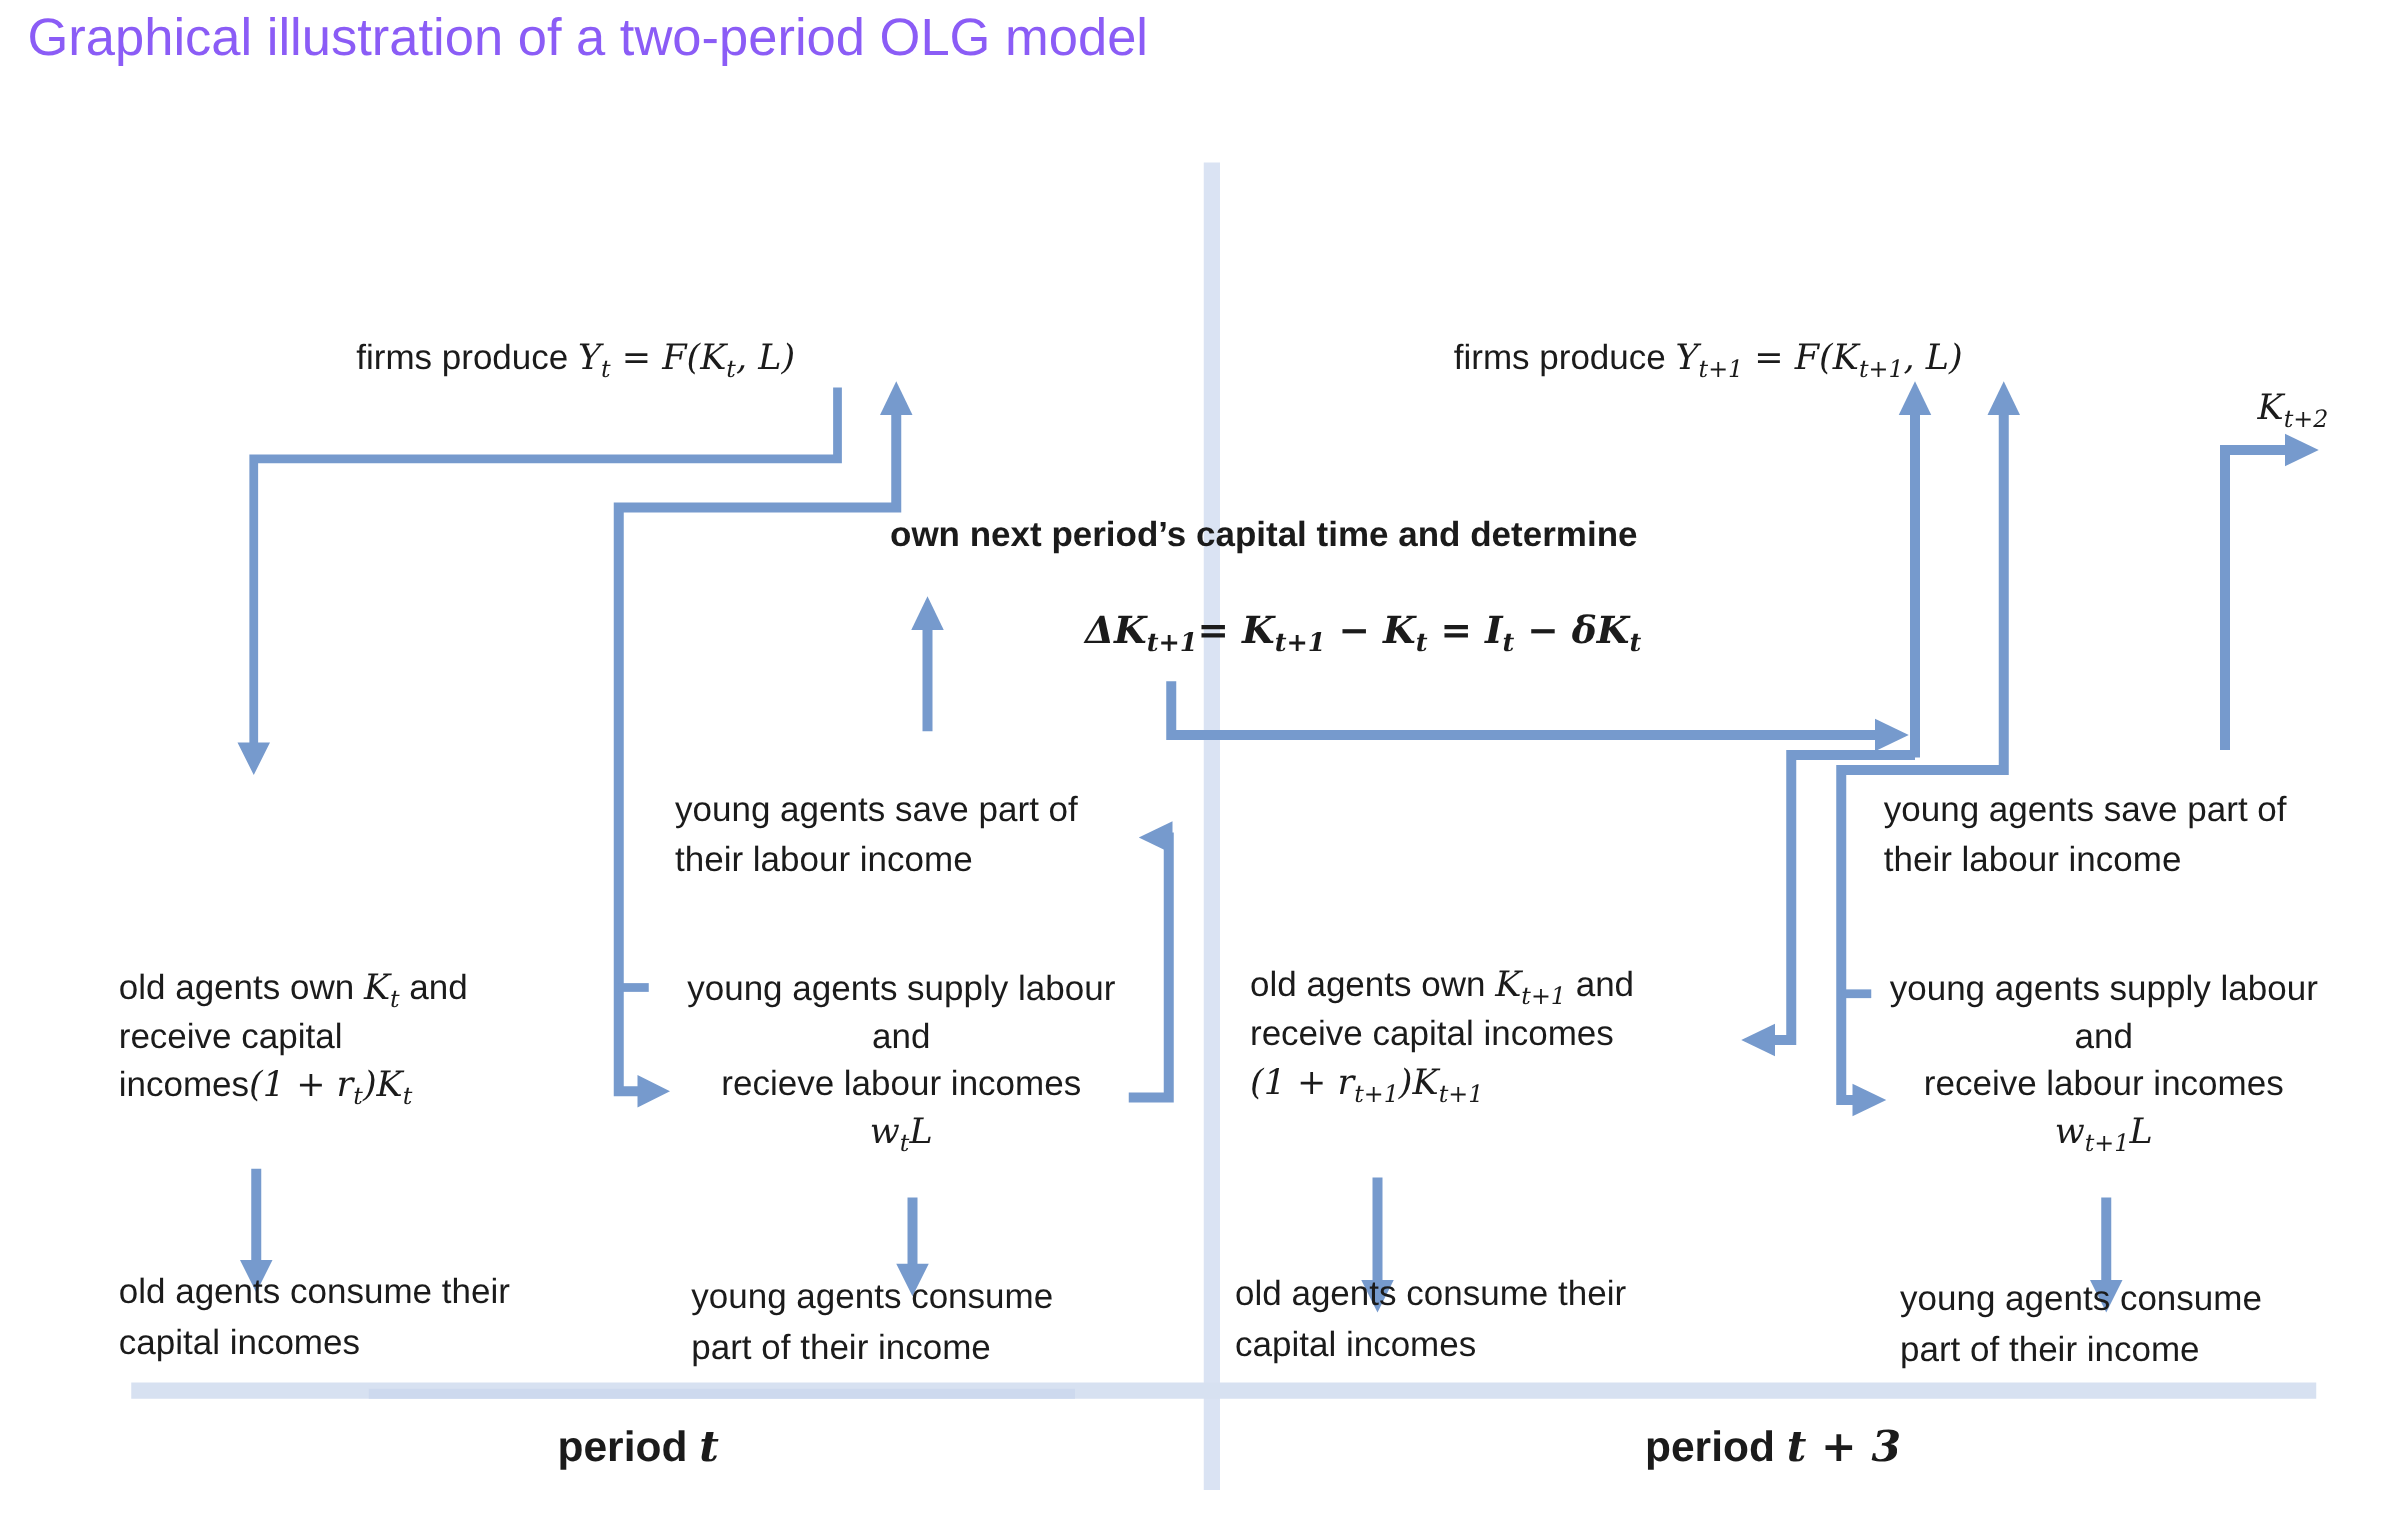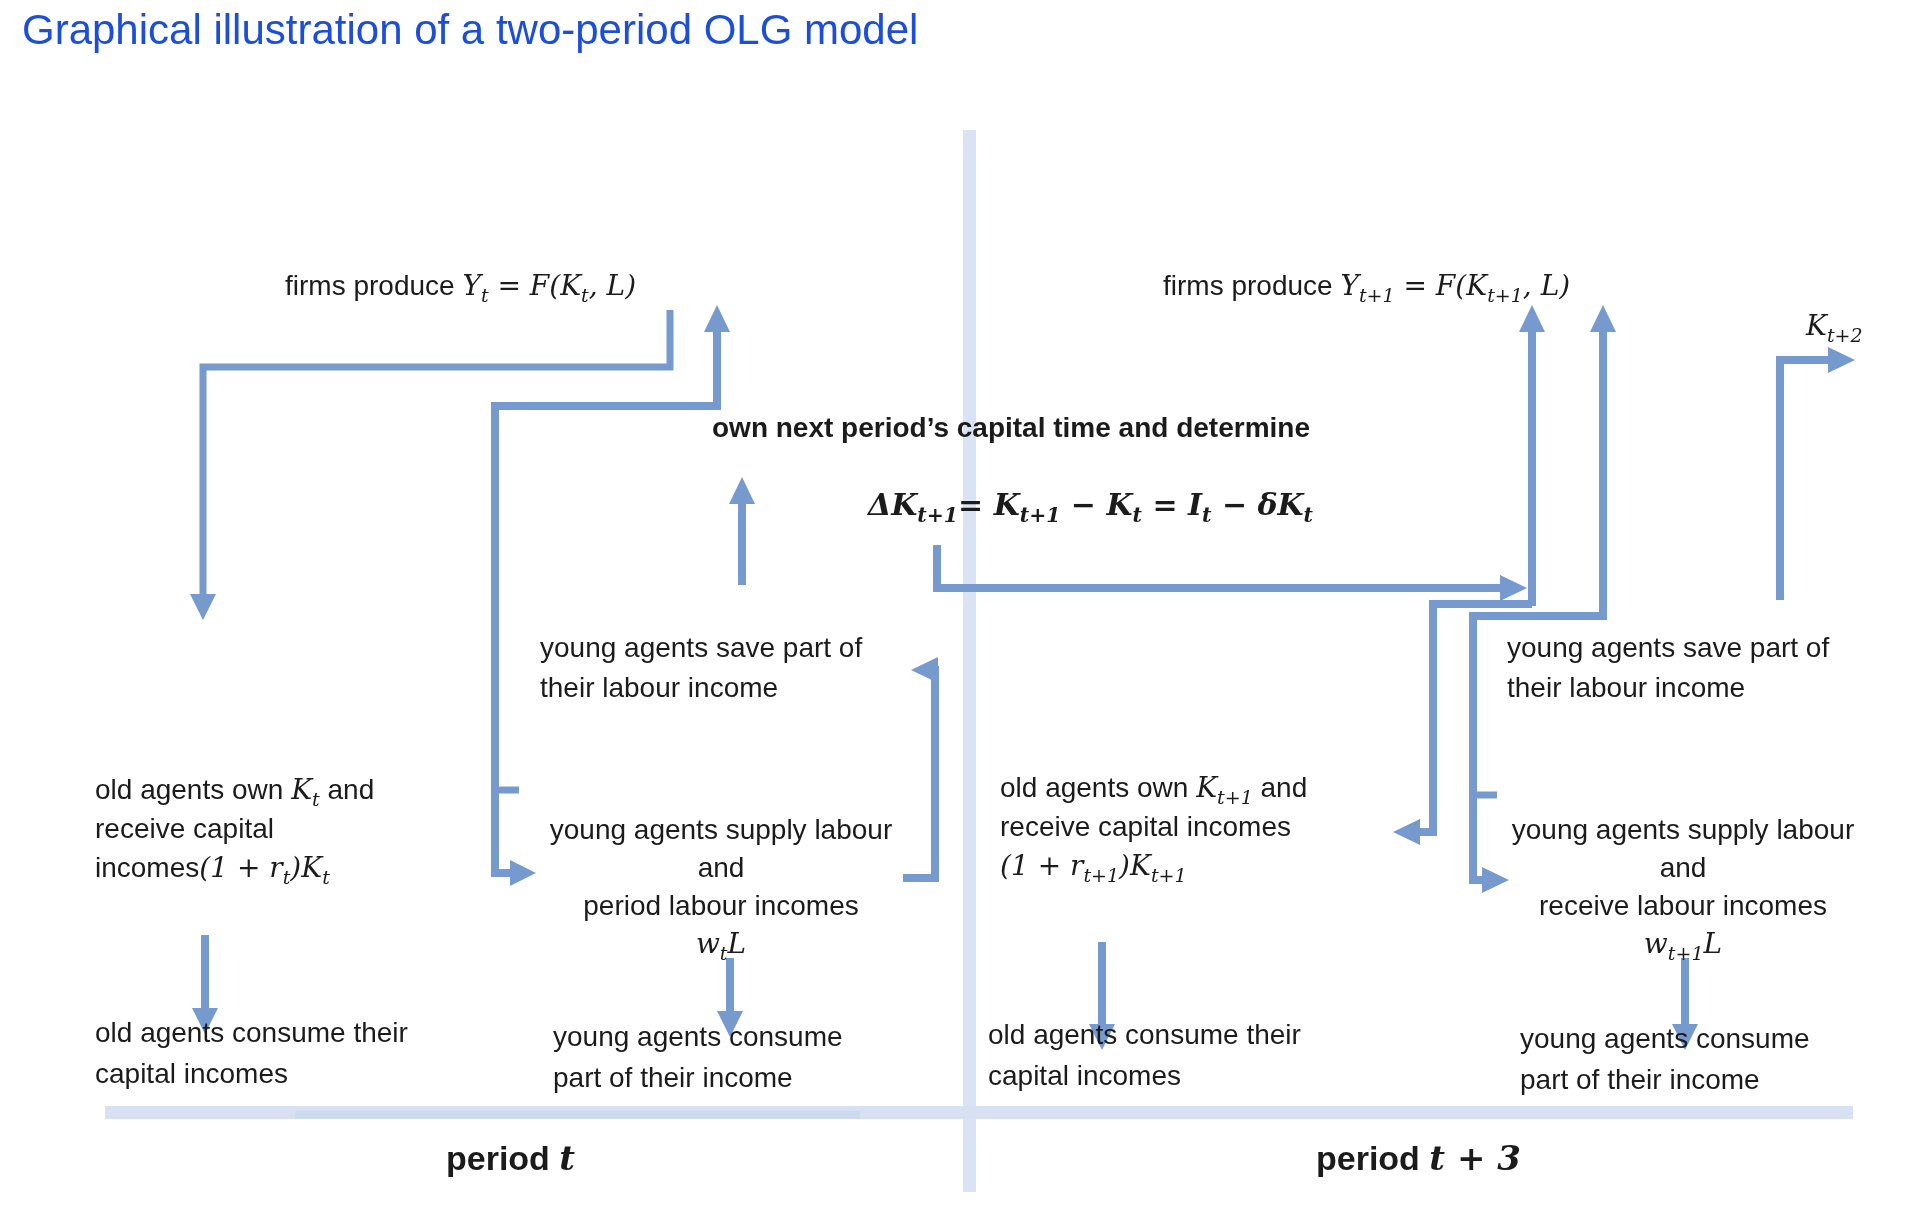--- a/index.html
+++ b/index.html
@@ -2,25 +2,25 @@
 <html><head>
 <meta charset="utf-8">
 <style>
   html,body{margin:0;padding:0;background:#fff;}
   #stage{
     position:relative;width:1905px;height:1220px;background:#ffffff;overflow:hidden;
     font-family:"Liberation Sans",sans-serif;color:#1b1b1b;
   }
   .abs{position:absolute;white-space:nowrap;}
   #title{
-    left:22px;top:4px;font-size:42px;line-height:52px;color:#1d4ed8;
+    left:22px;top:4px;font-size:42px;line-height:52px;color:#8b5cf6;
     letter-spacing:0px;
   }
   .txt{font-size:28px;line-height:40px;}
-  .lh38{line-height:38px;margin-top:39px;}
+  .lh38{line-height:38px;}
   .lh39{line-height:39px;}
   .lh41{line-height:41px;}
   .ctr{text-align:center;}
   .line{display:block;}
   .bold-note{font-weight:700;font-size:28px;line-height:40px;}
   .eq{font-weight:700;font-size:30px;}
   .period-label{font-weight:700;font-size:34px;}
   .math{font-family:"DejaVu Serif",serif;font-style:italic;}
   .math sub{font-size:68%;line-height:0;font-style:italic;}
   svg{position:absolute;left:0;top:0;}
@@ -126,21 +126,21 @@
 
   <div class="abs txt lh39" style="left:95px;top:770px;">
     <span class="line">old agents own <span class="math">K<sub>t</sub></span> and</span>
     <span class="line">receive capital</span>
     <span class="line">incomes<span class="math">(1 + r<sub>t</sub>)K<sub>t</sub></span></span>
   </div>
 
   <div class="abs txt lh38 ctr" style="left:496px;top:772px;width:450px;">
     <span class="line">young agents supply labour</span>
     <span class="line">and</span>
-    <span class="line">period labour incomes</span>
+    <span class="line">recieve labour incomes</span>
     <span class="line"><span class="math">w<sub>t</sub>L</span></span>
   </div>
 
   <div class="abs txt lh39" style="left:1000px;top:768px;">
     <span class="line">old agents own <span class="math">K<sub>t+1</sub></span> and</span>
     <span class="line">receive capital incomes</span>
     <span class="line"><span class="math">(1 + r<sub>t+1</sub>)K<sub>t+1</sub></span></span>
   </div>
 
   <div class="abs txt lh38 ctr" style="left:1458px;top:772px;width:450px;">

